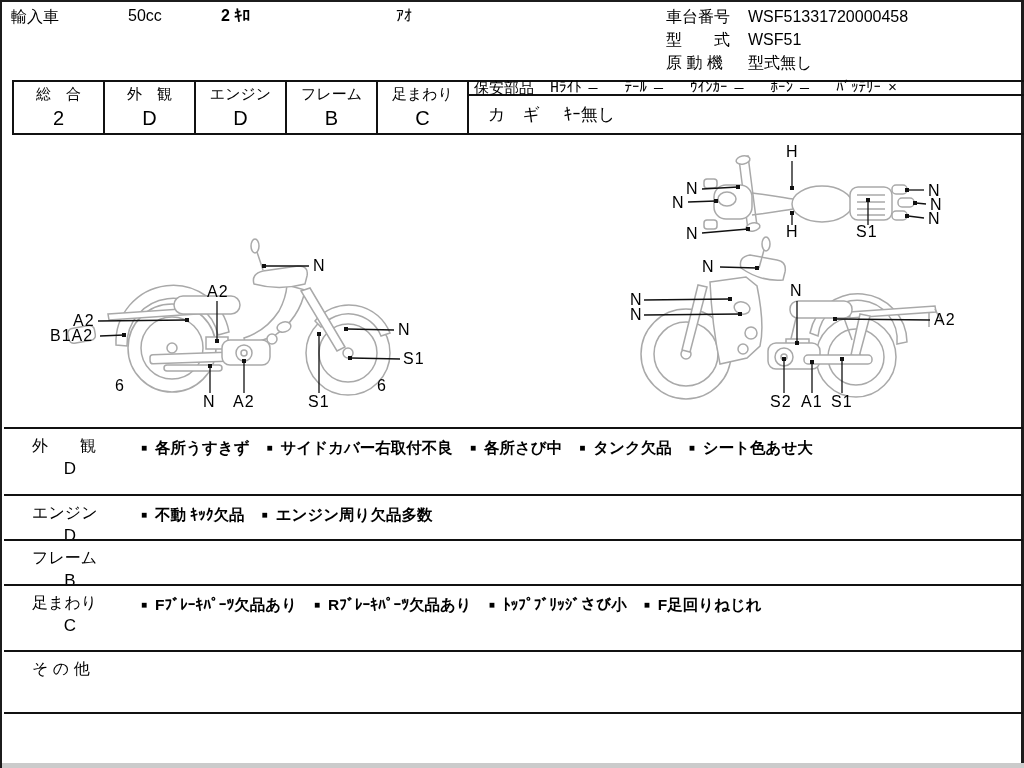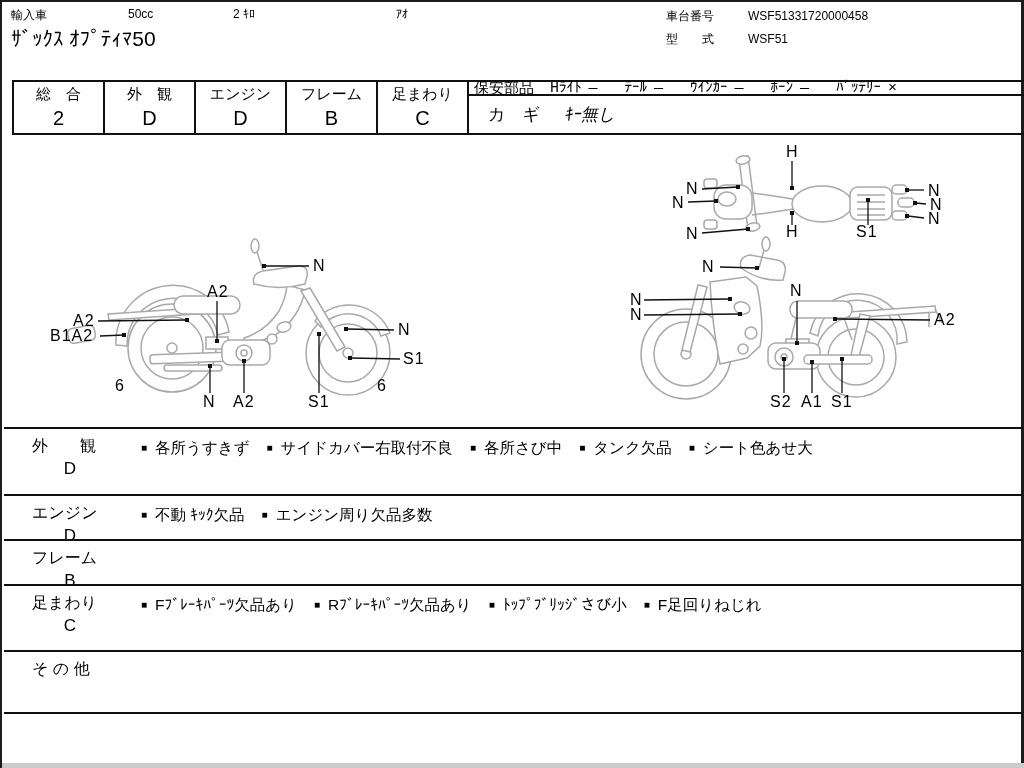--- a/index.html
+++ b/index.html
@@ -6,72 +6,75 @@
   body{
     width:1024px;height:768px;position:relative;background:#ffffff;
     font-family:"Liberation Sans","DejaVu Sans",sans-serif;color:#000;
     overflow:hidden;
   }
   .sheet{position:absolute;left:0;top:0;width:1024px;height:768px;
     border-top:2px solid #1c1c1c;border-left:2px solid #1c1c1c;border-right:3px solid #1c1c1c;
     box-sizing:border-box;}
   .abs{position:absolute;}
   
-  .hdr-txt{font-size:12px;white-space:pre;}
+  .hdr-txt{font-size:16px;white-space:pre;}
   .hdr-model{font-size:21px;white-space:pre;}
-  .hdr-right{left:664px;top:3px;font-size:12px;line-height:23px;}
+  .hdr-right{left:664px;top:3px;font-size:16px;line-height:23px;}
   .hdr-line{display:flex;white-space:pre;}
   .hdr-label{display:inline-block;width:82px;}
   
   .grade-table{left:10px;top:78px;width:1019px;height:55px;box-sizing:border-box;
     border:2px solid #111;display:flex;}
   .g-cell{width:91px;border-right:2px solid #111;box-sizing:border-box;
     display:flex;flex-direction:column;align-items:center;}
   .g-label{font-size:15px;margin-top:3px;white-space:pre;}
   .g-value{font-size:20px;flex:1;display:flex;align-items:center;}
   .safety{flex:1;display:flex;flex-direction:column;box-sizing:border-box;}
   .safety-row1{height:14px;border-bottom:2px solid #111;box-sizing:border-box;
     display:flex;align-items:center;padding-left:5px;font-size:15px;white-space:pre;font-family:Liberation Mono, monospace;}
   .safety-items{display:flex;margin-left:16px;gap:27px;}
   .sp-item{white-space:pre;}
   .sp-name{margin-right:7px;}
   .safety-row2{flex:1;display:flex;align-items:center;padding-left:19px;font-size:17px;white-space:pre;}
-  .key-value{margin-left:24px;font-style:italic;}
+  .key-value{margin-left:24px;}
   
   .diagram{left:2px;top:133px;width:1019px;height:292px;}
   
   .sec{left:2px;width:1019px;box-sizing:border-box;border-top:2px solid #111;}
   .sec-label{position:absolute;left:28px;top:7px;font-size:16px;white-space:pre;}
   .sec-grade{position:absolute;left:50px;top:30px;width:32px;text-align:center;font-size:17px;}
   .sec-items{position:absolute;left:137px;top:8px;right:8px;font-size:15.5px;line-height:22px;}
-  .defect{margin-right:17px;white-space:pre;display:inline-block;}
+  .defect{margin-right:17px;white-space:pre;display:inline-block;font-weight:bold;}
   .bullet{font-size:10px;margin-right:8px;vertical-align:2px;}
   .hline-bottom{left:2px;top:710px;width:1019px;border-top:2px solid #111;}
   .bottom-bar{left:0;bottom:0;width:1024px;height:5px;background:#cbcbcb;}
   text{font-family:"Liberation Sans","DejaVu Sans",sans-serif;}
 </style>
 </head>
 <body>
 
 <div class="sheet">
 
   <div class="abs hdr-txt" style="left:9px;top:5px;">輸入車</div>
   <div class="abs hdr-txt" style="left:126px;top:5px;">50cc</div>
-  <div class="abs hdr-txt" style="left:231px;top:5px;">2 ｷﾛ</div>
+  <div class="abs hdr-txt" style="left:219px;top:5px;font-weight:bold;">2 ｷﾛ</div>
   <div class="abs hdr-txt" style="left:394px;top:5px;">ｱｵ</div>
-  <div class="abs hdr-model" style="left:9px;top:25px;">ｻﾞｯｸｽ ｵﾌﾟﾃｨﾏ50</div>
 
   <div class="abs hdr-right">
     <div class="hdr-line">
       <span class="hdr-label">車台番号</span>
       <span>WSF51331720000458</span>
     </div>
     <div class="hdr-line">
       <span class="hdr-label">型　　式</span>
       <span>WSF51</span>
+    </div>
+    <div class="hdr-line">
+      <span class="hdr-label">原 動 機</span>
+      <span>型式無し</span>
     </div>
   </div>
 
   <div class="abs grade-table">
     <div class="g-cell">
       <div class="g-label">総　合</div>
       <div class="g-value">2</div>
     </div>
     <div class="g-cell">
       <div class="g-label">外　観</div>

